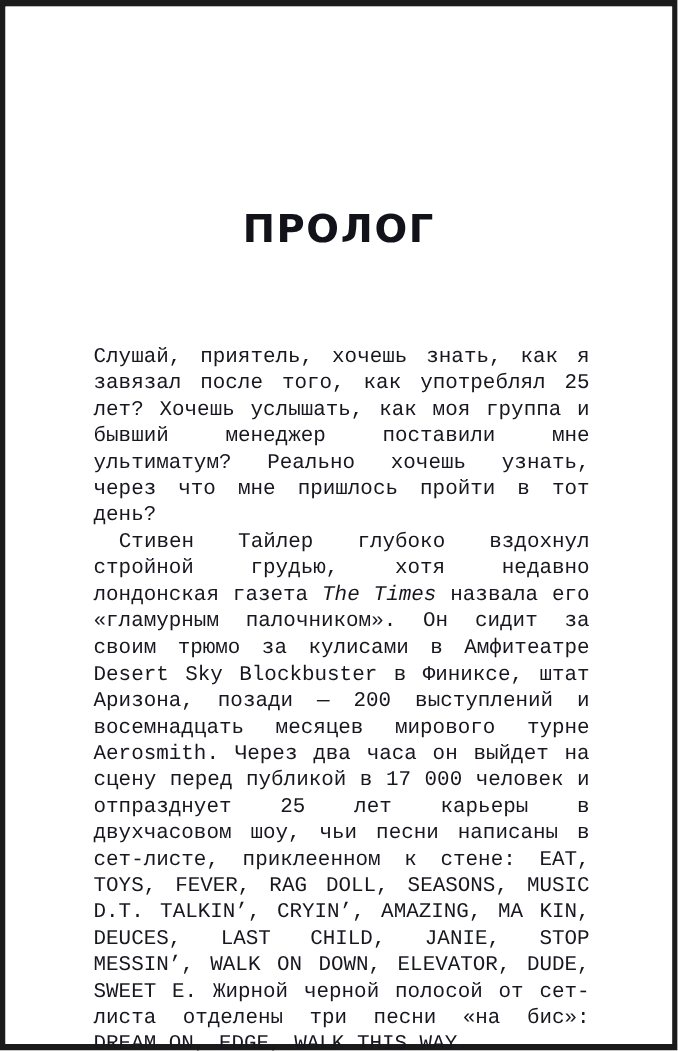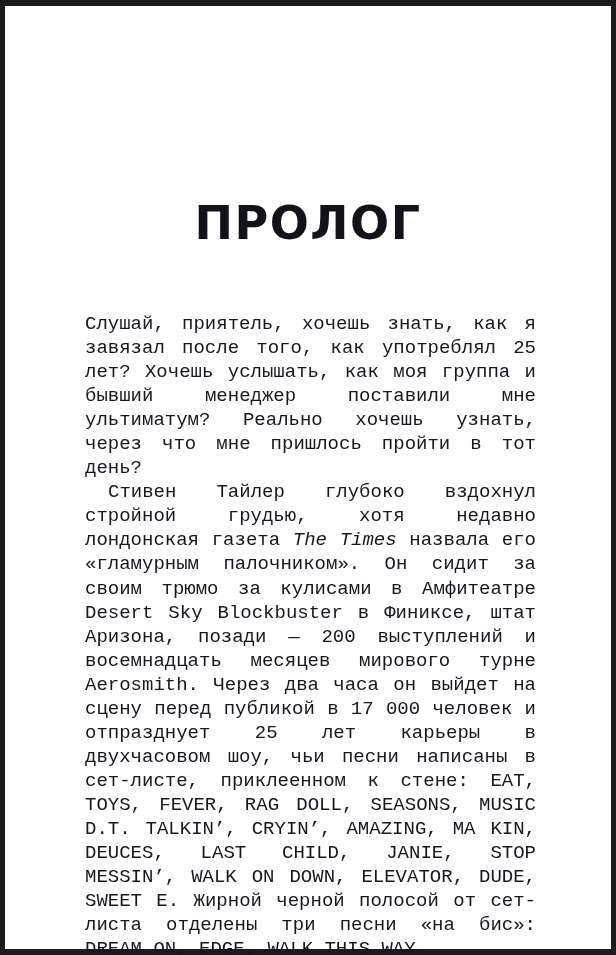--- a/index.html
+++ b/index.html
@@ -36,21 +36,21 @@
 
   
   .chapter-title {
     position: absolute;
     top: 163px;
     left: 0;
     right: 0;
     text-align: center;
     font-family: "DejaVu Sans", sans-serif;
     font-weight: 700;
-    font-size: 46px;
+    font-size: 35px;
     letter-spacing: 1.5px;
     color: #12121a;
     line-height: 1;
   }
 
   
   .text-block {
     position: absolute;
     top: 306px;
     left: 80px;

